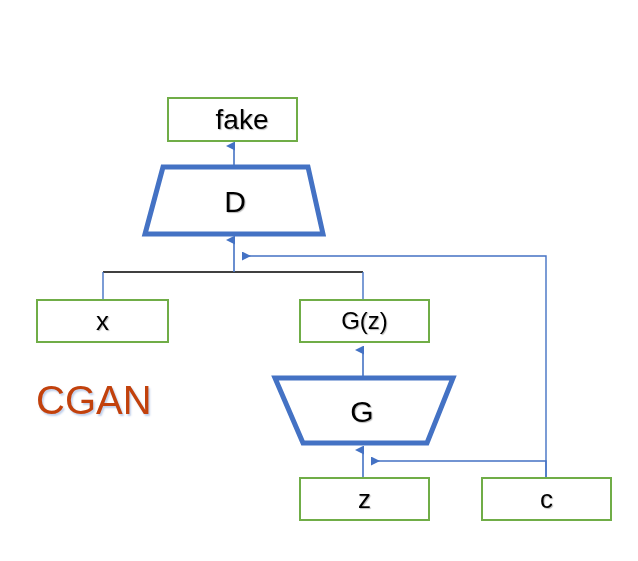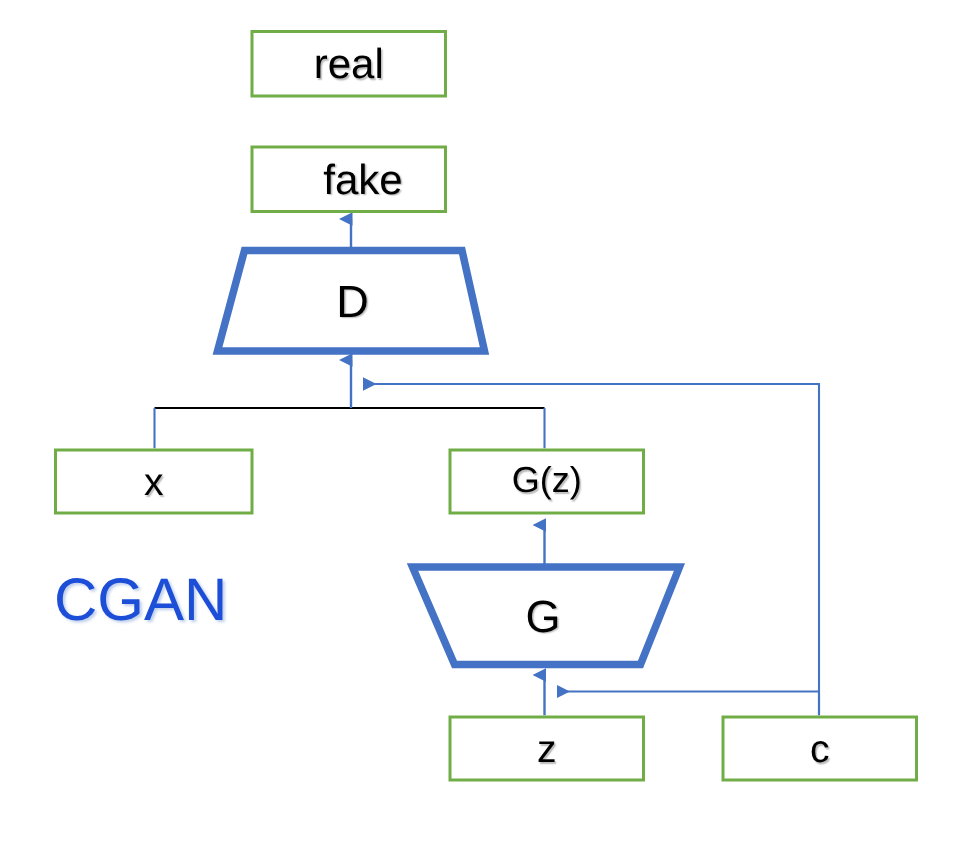--- a/index.html
+++ b/index.html
@@ -55,21 +55,21 @@
   }
   #edge-layer {
     position: absolute;
     left: 0;
     top: 0;
     width: 638px;
     height: 561px;
   }
   .title-text {
     position: absolute;
-    color: #1d4ed8;
+    color: #c2410c;
     font-family: "Liberation Sans", sans-serif;
     font-weight: 400;
     white-space: nowrap;
     text-shadow: 1.5px 1.5px 2px rgba(68,114,196,0.35);
   }
 </style>
 </head>
 <body>
 
 <div id="canvas">
@@ -94,23 +94,20 @@
 
     <path d="M 546,477 L 546,256 L 243,256" fill="none" stroke="#4472C4" stroke-width="1.4" marker-end="url(#arrowLeft)"></path>
 
     <line x1="363" y1="378" x2="363" y2="350" stroke="#4472C4" stroke-width="1.6" marker-end="url(#arrowUp)"></line>
 
     <line x1="363" y1="477" x2="363" y2="450" stroke="#4472C4" stroke-width="1.6" marker-end="url(#arrowUp)"></line>
 
     <path d="M 546,477 L 546,461 L 372,461" fill="none" stroke="#4472C4" stroke-width="1.4" marker-end="url(#arrowLeft)"></path>
   </svg>
 
-  <div class="node-box green-box" style="left:167px; top:20px; width:131px; height:45px; font-size:28px;">
-    <span>real</span>
-  </div>
 
   <div class="node-box green-box" style="left:167px; top:97px; width:131px; height:45px; font-size:28px;padding-left:19px;">
     <span>fake</span>
   </div>
 
   <div class="trap-wrap" style="left:140px; top:163px; width:190px; height:78px;">
     <svg width="190" height="78" viewBox="0 0 190 78">
       <polygon points="23,4 168,4 183,71 5,71" fill="#ffffff" stroke="#4472C4" stroke-width="5" stroke-linejoin="miter"></polygon>
     </svg>
     <div class="trap-label" style="font-size:30px;">D</div>

